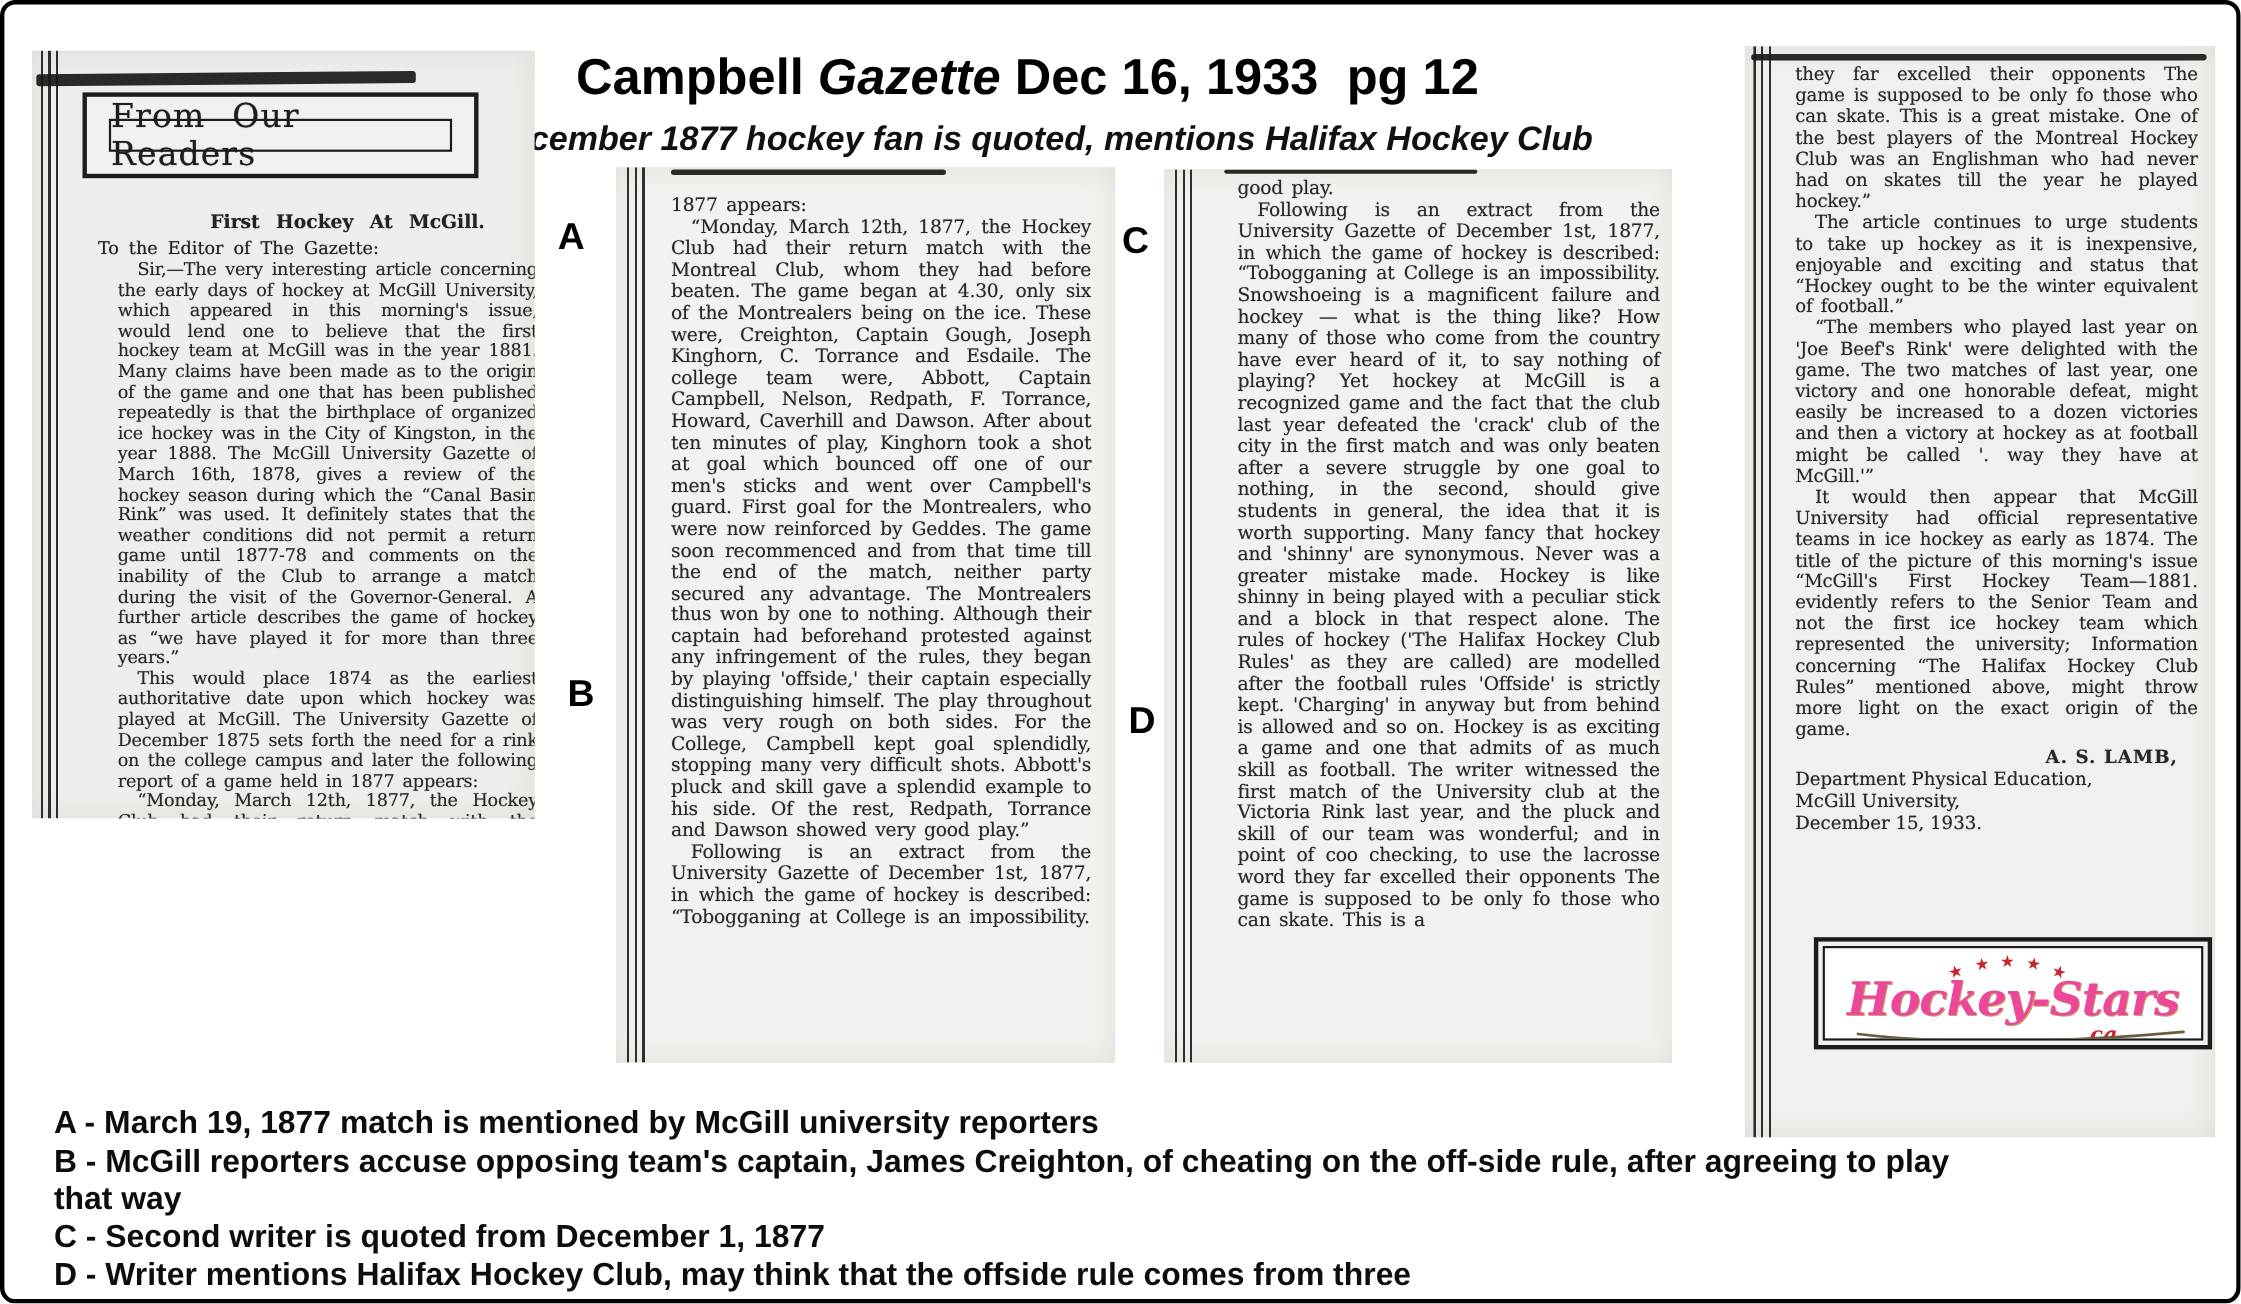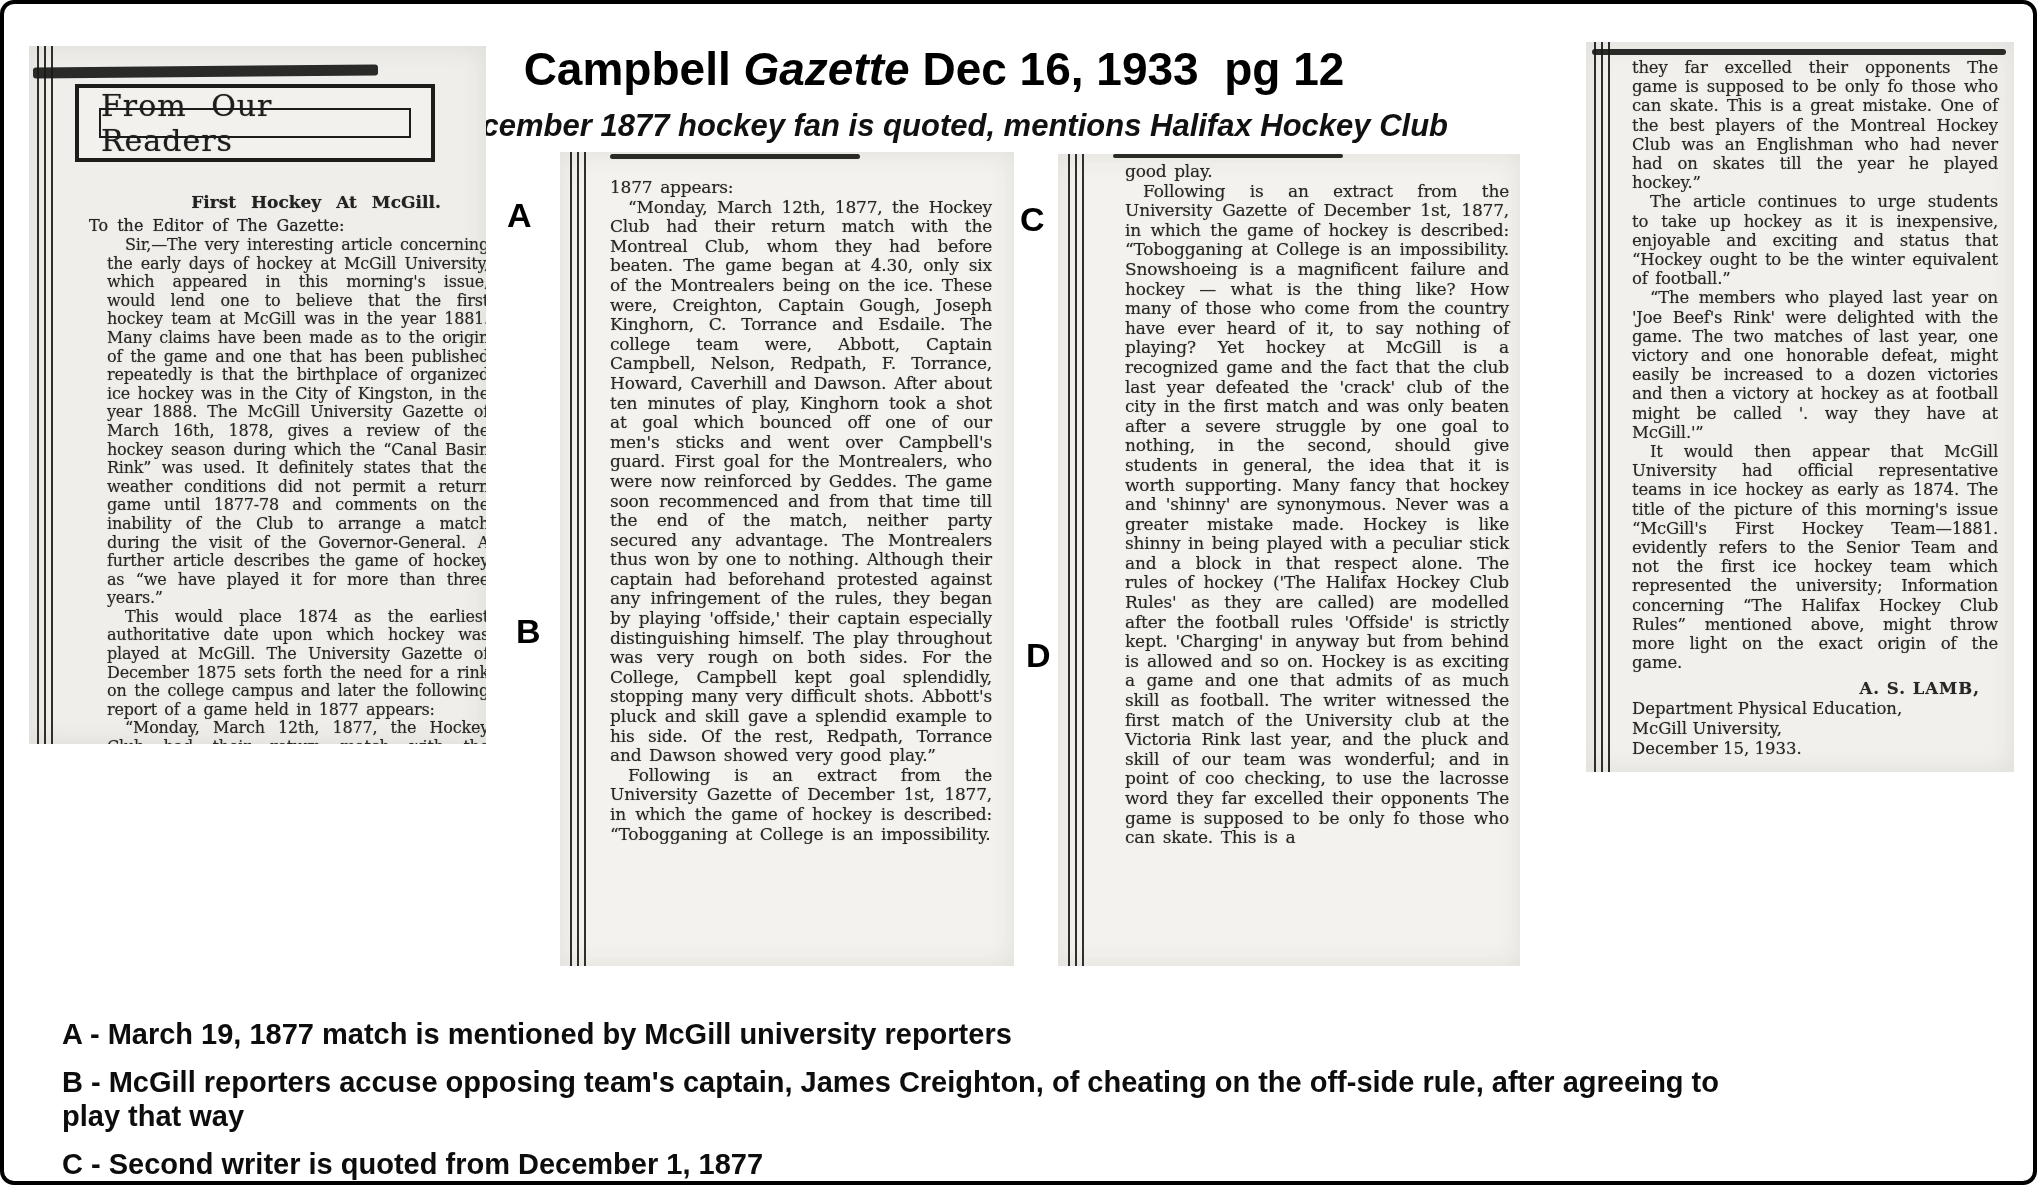--- a/index.html
+++ b/index.html
@@ -62,21 +62,21 @@
   }
   
   .col2{left:556px;top:148px;width:454px;height:814px;background:#f3f2ee;}
   .col2 .rules{left:10px;}
   .col2 .content{position:absolute;left:50px;top:26px;width:382px;}
   .col2 p{font-size:17px;line-height:19.6px;}
   .col3{left:1054px;top:150px;width:462px;height:812px;background:#f3f2ee;}
   .col3 .rules{left:10px;}
   .col3 .content{position:absolute;left:52px;top:8px;width:384px;margin-left:15px;}
   .col3 p{font-size:17px;line-height:19.6px;}
-  .col4{left:1582px;top:38px;width:428px;height:730px;background:#f1f0ec;}
+  .col4{left:1582px;top:38px;width:428px;height:992px;background:#f1f0ec;}
   .col4 .rules{left:8px;}
   .col4 .content{position:absolute;left:46px;top:16px;width:366px;}
   .col4 p{font-size:16.5px;line-height:19.2px;}
   .sig{margin-top:6px;font-size:16.5px;line-height:20px;text-shadow:0 0 1px rgba(0,0,0,.45);}
   .sig .name{text-align:right;padding-right:18px;font-weight:bold;letter-spacing:1px;}
   
   .marker{position:absolute;font-size:34px;font-weight:bold;color:#000;}
   .mA{left:503px;top:192px;}
   .mB{left:512px;top:608px;}
   .mC{left:1016px;top:196px;}
@@ -106,21 +106,21 @@
   .logo-ca{
     position:absolute;top:66px;right:76px;font-family:"DejaVu Serif",serif;
     font-style:italic;font-weight:bold;font-size:20px;color:#cc2229;
   }
   .logo-swoosh{position:absolute;left:28px;top:74px;width:300px;height:16px;}
   
   .annotations{
     position:absolute;left:45px;top:1000px;width:1730px;
     font-size:29px;font-weight:bold;color:#0d0d0d;line-height:34.5px;
   }
-  .annotations div{margin:13px;}
+  .annotations div{margin:0;}
 </style>
 </head>
 <body>
 
 <div class="page">
 
   <div class="title"><span class="pre">Campbell </span><span class="it pre">Gazette</span><span class="pre"> Dec 16, 1933  pg 12</span></div>
   <div class="subtitle">December 1877 hockey fan is quoted, mentions Halifax Hockey Club</div>
 
   <div class="np col1">

